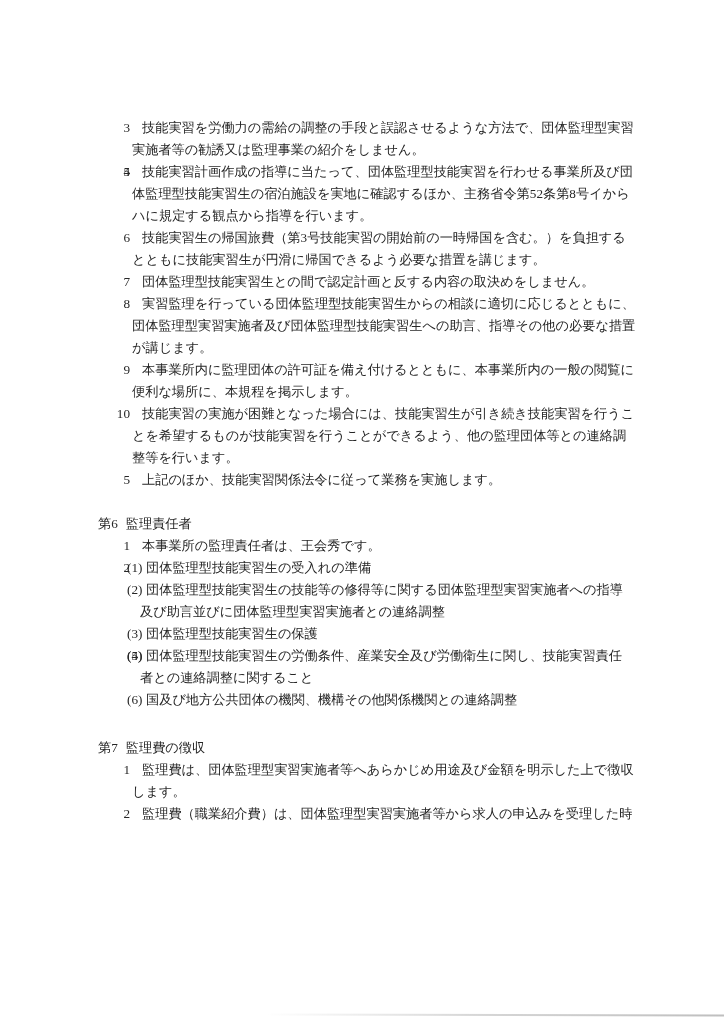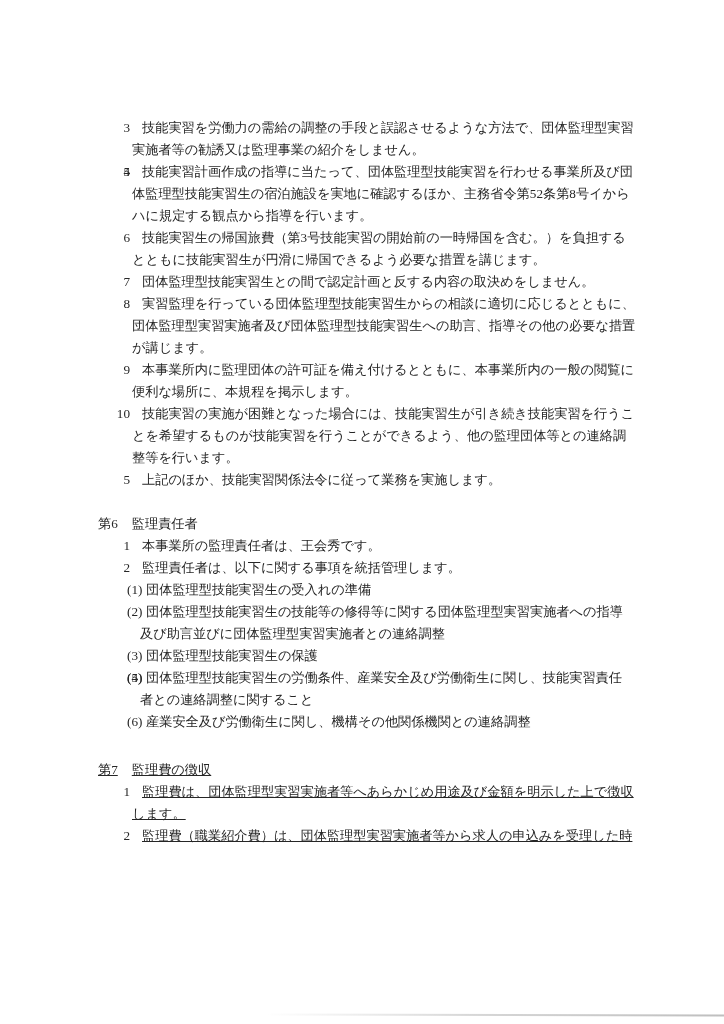--- a/index.html
+++ b/index.html
@@ -23,24 +23,24 @@
   .item > .num {
     position: absolute; left: 0; top: 0; width: 32px;
     text-align: right; text-indent: 0;
   }
 
   
   .subitem { position: relative; padding-left: 42px; width: 487px; text-indent: 6px; }
   .subitem > .num { position: absolute; left: 29px; top: 0; text-indent: 0; }
 
   .heading { white-space: nowrap; }
-  .heading .title { margin-left: 14px; }
+  .heading .title { margin-left: 8px; }
 
   .sec6 { margin-top: 22px; }
-  .sec7 { margin-top: 26px; text-decoration: underline; }
+  .sec7 { margin-top: 26px; }
 
   
   .scan-line {
     position: absolute;
     left: 266px; top: 1014px;
     width: 458px; height: 2px;
     background: linear-gradient(90deg,
       rgba(154,154,154,0) 0%,
       rgba(154,154,154,0.40) 45%,
       rgba(138,138,138,0.55) 100%);
@@ -84,39 +84,39 @@
     </section>
 
     <section class="sec6">
       <div class="heading">
         <span class="hnum">第6</span><span class="title">監理責任者</span>
       </div>
       <div class="item">
         <span class="num">1</span><span class="txt">本事業所の監理責任者は、王会秀です。</span>
       </div>
       <div class="item">
-        <span class="num">2</span><span class="txt">監理責任者は、以下に関する事項を統括管理します。</span>
+        <span class="num">2</span>
       </div>
       <div class="subitem">
         <span class="num">(1)</span><span class="txt">団体監理型技能実習生の受入れの準備</span>
       </div>
       <div class="subitem">
         <span class="num">(2)</span><span class="txt">団体監理型技能実習生の技能等の修得等に関する団体監理型実習実施者への指導及び助言並びに団体監理型実習実施者との連絡調整</span>
       </div>
       <div class="subitem">
         <span class="num">(3)</span><span class="txt">団体監理型技能実習生の保護</span>
       </div>
       <div class="subitem">
         <span class="num">(4)</span>
       </div>
       <div class="subitem">
         <span class="num">(5)</span><span class="txt">団体監理型技能実習生の労働条件、産業安全及び労働衛生に関し、技能実習責任者との連絡調整に関すること</span>
       </div>
       <div class="subitem">
-        <span class="num">(6)</span><span class="txt">産業安全及び労働衛生に関し、機構その他関係機関との連絡調整</span>
+        <span class="num">(6)</span><span class="txt">国及び地方公共団体の機関、機構その他関係機関との連絡調整</span>
       </div>
     </section>
 
     <section class="sec7">
       <div class="heading">
         <span class="hnum">第7</span><span class="title">監理費の徴収</span>
       </div>
       <div class="item">
         <span class="num">1</span><span class="txt">監理費は、団体監理型実習実施者等へあらかじめ用途及び金額を明示した上で徴収します。</span>
       </div>

